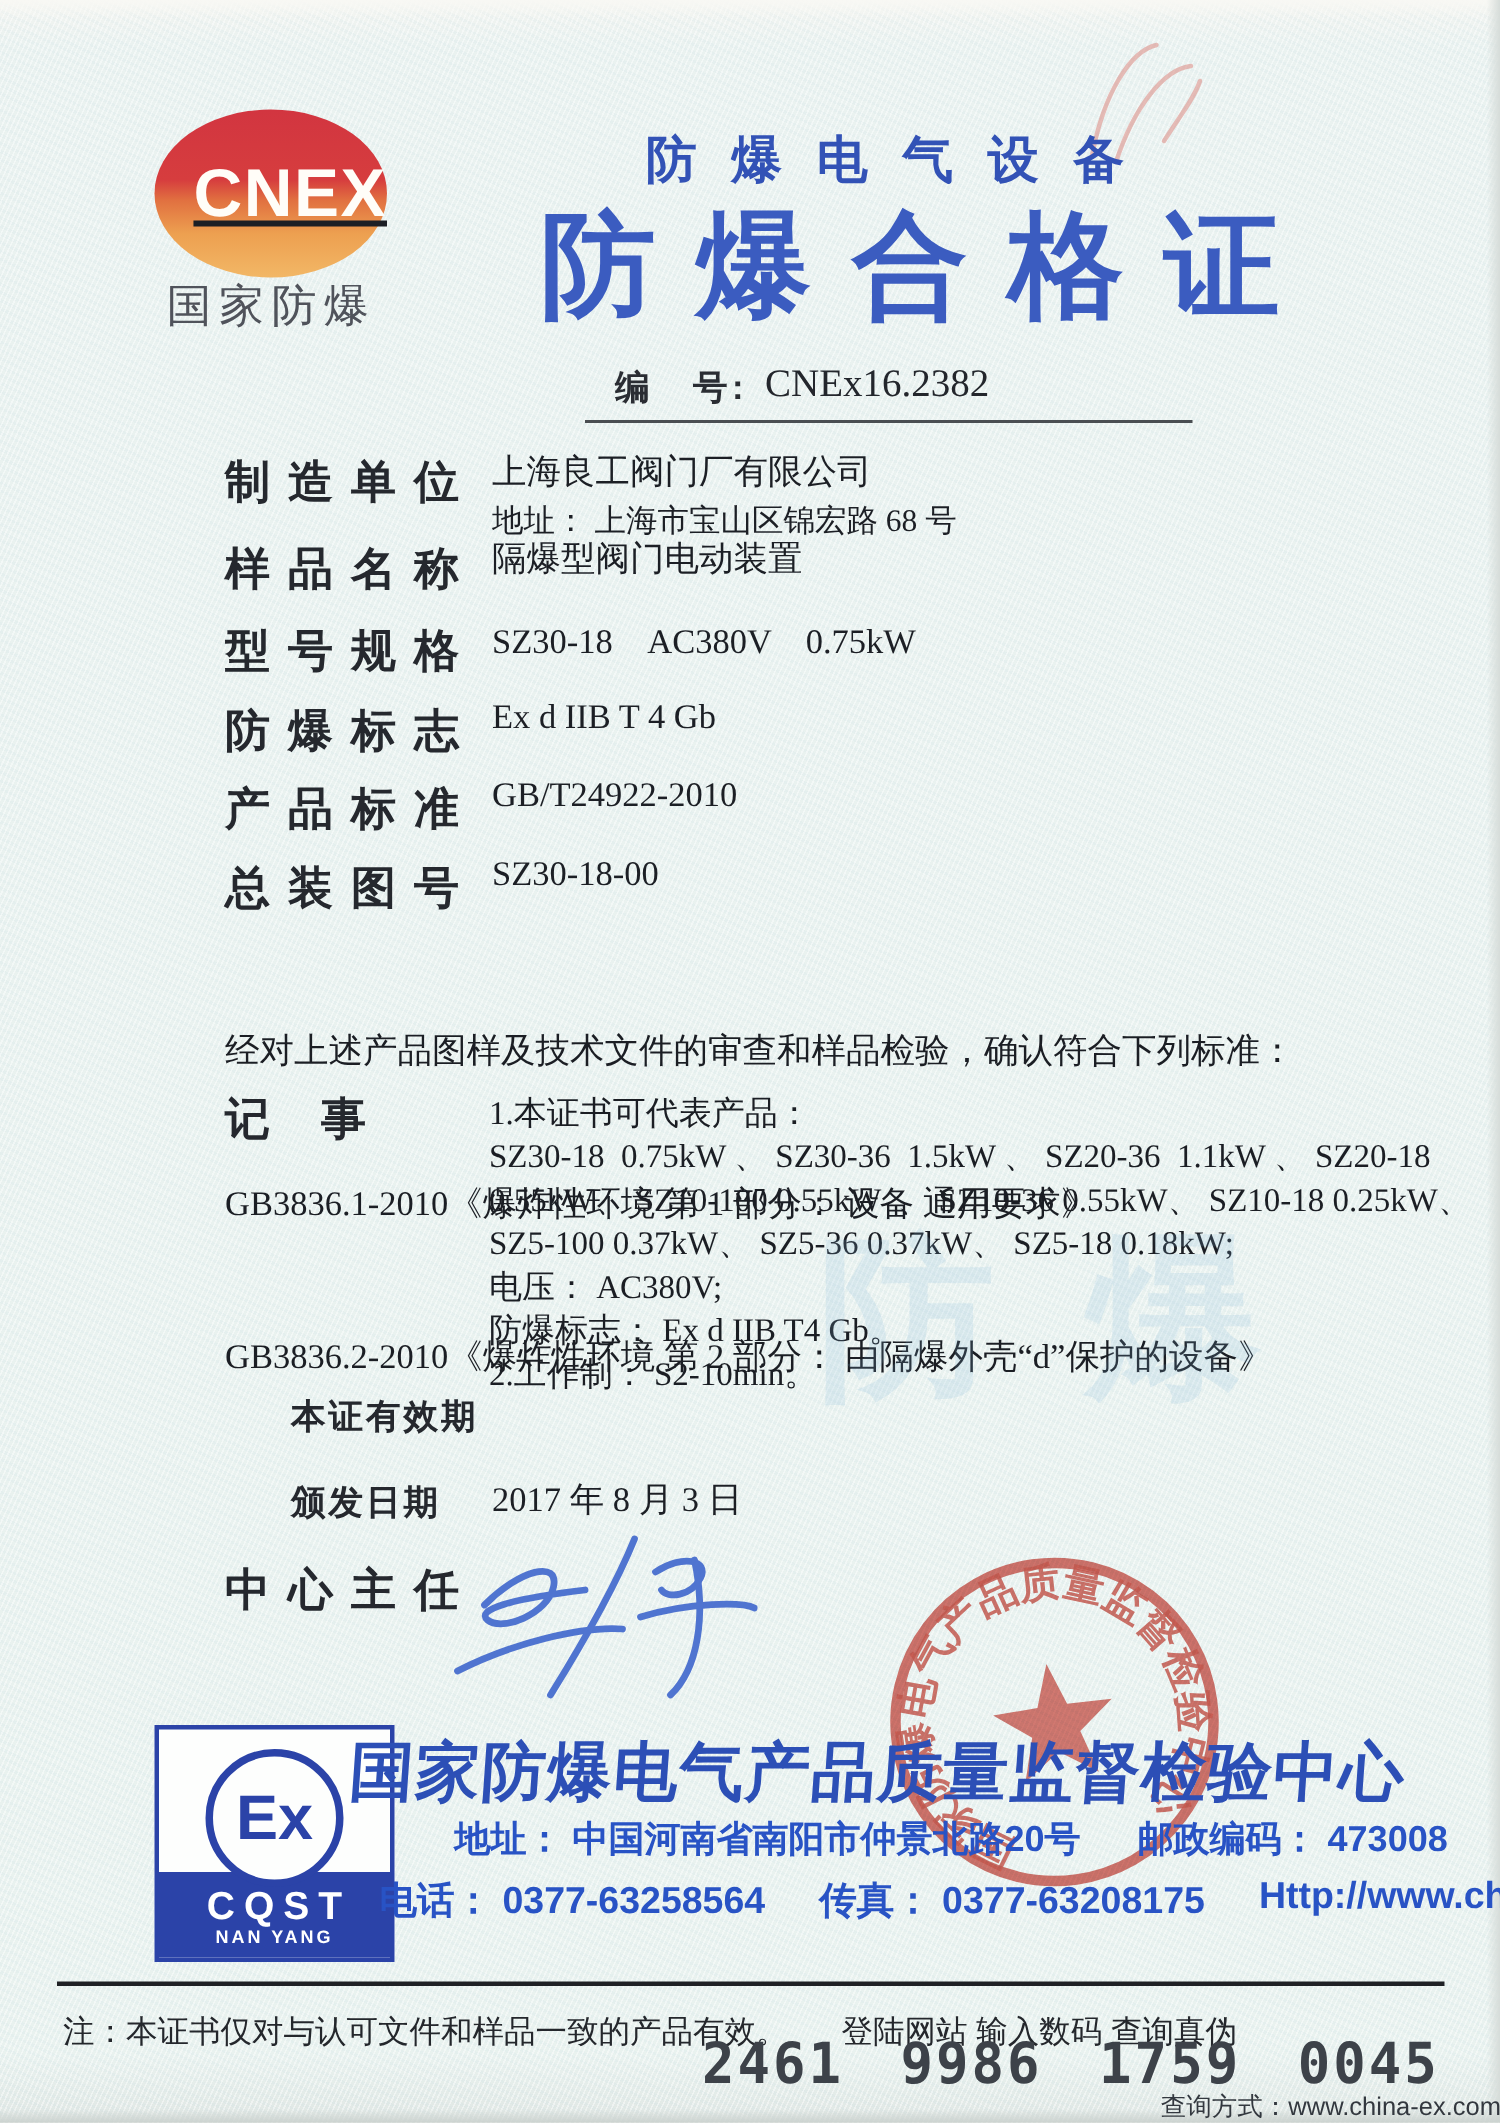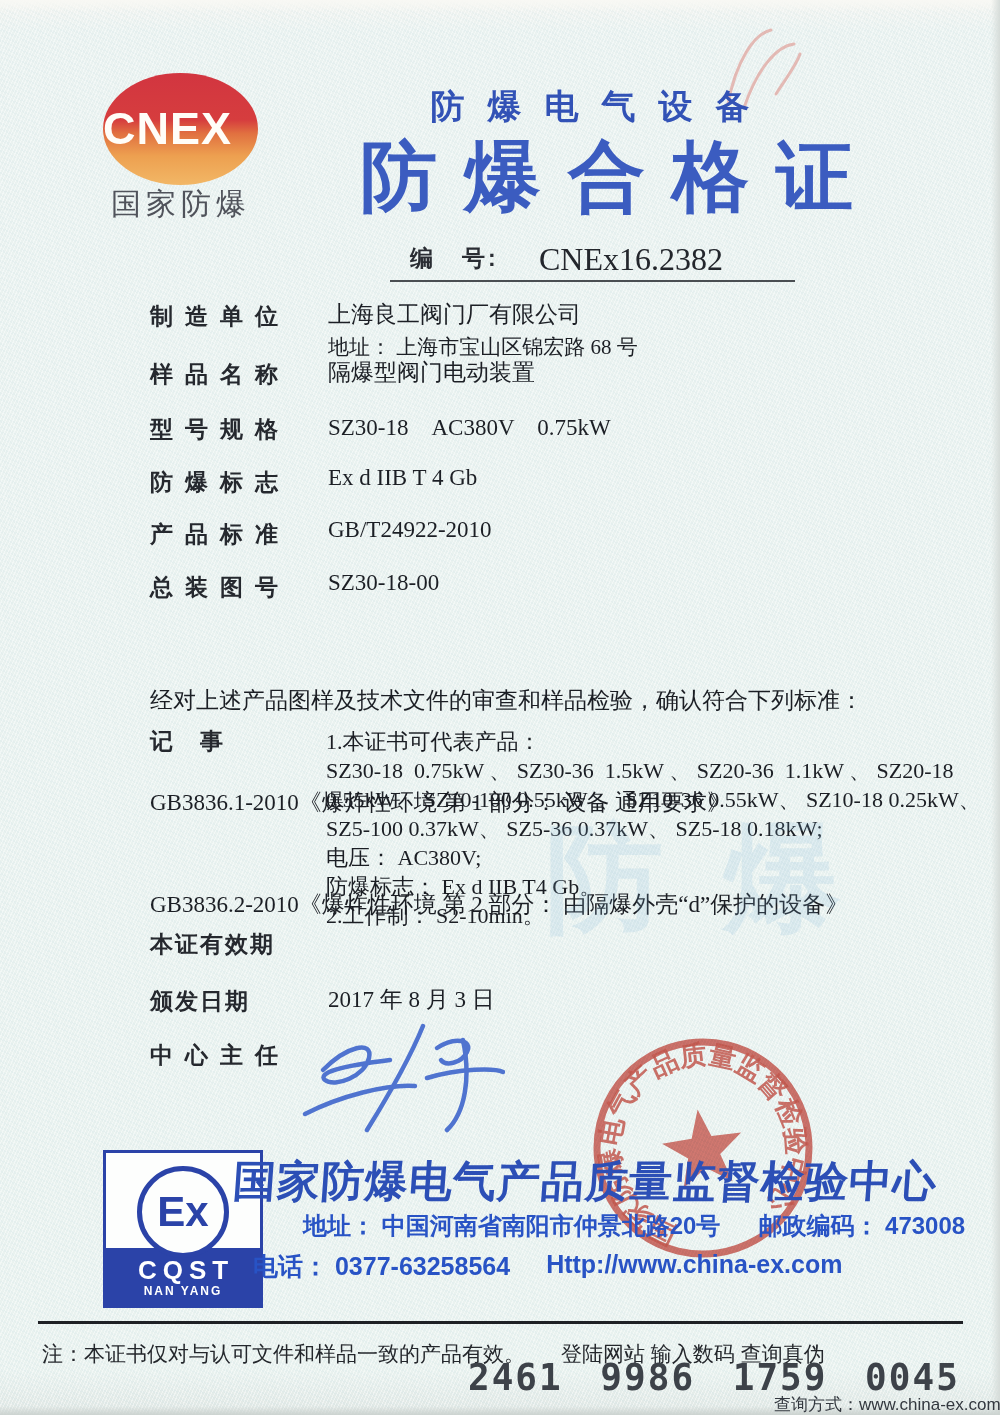--- a/index.html
+++ b/index.html
@@ -12,44 +12,44 @@
       linear-gradient(180deg,#f3f4f0 0,#eaf2f0 30px,#e9f2ef 1370px,#e0e7e4 1415px);
   }
   .edge-top{position:absolute;left:0;top:0;width:100%;height:12px;background:linear-gradient(180deg,#f8f8f4,rgba(248,248,244,0));}
   .edge-right{position:absolute;right:0;top:0;width:9px;height:100%;background:linear-gradient(270deg,#d6dcd9,rgba(214,220,217,0));}
   .edge-bottom{position:absolute;left:0;bottom:0;width:100%;height:9px;background:linear-gradient(0deg,#ccd3d0,rgba(204,211,208,0));}
   .abs{position:absolute;}
 
   
   .cnex{left:103px;top:73px;width:155px;height:112px;border-radius:50%;
     background:linear-gradient(180deg,#d23540 0%,#d63d3e 42%,#e17040 54%,#eda050 74%,#f2b766 100%);
-    display:flex;align-items:center;justify-content:flex-start;}
+    display:flex;align-items:center;justify-content:flex-end;text-decoration:underline;}
   .cnex span{font-family:"Liberation Sans","DejaVu Sans",sans-serif;font-weight:bold;
     font-size:45px;color:#fffdf8;letter-spacing:1px;}
   .cnex-cap{left:92px;top:184px;width:178px;text-align:center;font-family:"Liberation Sans",sans-serif;
     font-size:30px;color:#50535b;letter-spacing:5px;}
 
   
   .h-sub{left:330px;top:84px;width:520px;text-align:center;font-family:"Liberation Sans",sans-serif;
     font-weight:bold;font-size:34px;color:#3252b6;letter-spacing:23px;text-indent:23px;}
   .h-main{left:290px;top:126px;width:590px;text-align:right;font-family:"Liberation Sans",sans-serif;
     font-weight:bold;font-size:77px;color:#3b5cc0;letter-spacing:27px;text-indent:27px;}
 
   .certno-label{left:410px;top:243px;font-family:"Liberation Sans",sans-serif;font-weight:bold;
     font-size:23px;color:#2a2d33;letter-spacing:3px;}
-  .certno-value{left:539px;top:241px;font-size:32px;color:#23262c;}
+  .certno-value{left:510px;top:241px;font-size:26px;color:#23262c;}
   .certno-line{left:390px;top:280px;width:405px;height:2px;background:#4a4e52;}
 
-  .flabel{font-family:"Liberation Sans",sans-serif;font-weight:bold;font-size:23px;color:#25282e;letter-spacing:12px;}
+  .flabel{font-family:"Liberation Sans",sans-serif;font-weight:bold;font-size:30px;color:#25282e;letter-spacing:12px;}
   .fval{font-size:23px;color:#1c1f25;white-space:pre;}
   .fextra{font-size:21px;color:#1c1f25;white-space:pre;}
 
   .stmt{left:150px;top:616px;width:800px;font-size:23px;line-height:34px;color:#1b1e24;white-space:pre;}
   .note-line{font-size:22px;color:#1b1e24;white-space:pre;}
-  .tight-label{font-family:"Liberation Sans",sans-serif;font-weight:bold;font-size:23px;color:#25282e;letter-spacing:2px;}
+  .tight-label{font-family:"Liberation Sans",sans-serif;font-weight:bold;font-size:23px;color:#25282e;letter-spacing:2px;margin-left:44px;}
 
   
   .wmark{left:545px;top:800px;font-size:118px;font-weight:bold;color:rgba(130,185,222,0.17);
     letter-spacing:14px;font-family:"Liberation Sans",sans-serif;}
 
   
   .sig{left:295px;top:1018px;}
   .stamp{left:588px;top:1033px;transform:rotate(-8deg);mix-blend-mode:multiply;opacity:.92;}
   .corner-scribble{left:716px;top:16px;opacity:.55;}
 
@@ -180,20 +180,21 @@
     <div class="ny">NAN YANG</div>
   </div>
 
   <div class="abs orgname">国家防爆电气产品质量监督检验中心</div>
   <div class="abs addr-row">
     <span>地址： 中国河南省南阳市仲景北路20号</span>
     <span>邮政编码： 473008</span>
   </div>
   <div class="abs tel-row">
     <span>电话： 0377-63258564</span>
+    <span>传真： 0377-63208175</span>
     <span>Http://www.china-ex.com</span>
   </div>
 
   <div class="abs divider"></div>
   <div class="abs note-row">
     <span>注：本证书仅对与认可文件和样品一致的产品有效。</span>
     <span>登陆网站 输入数码 查询真伪</span>
   </div>
   <div class="abs serial">2461 9986 1759 0045</div>
   <div class="abs query">

